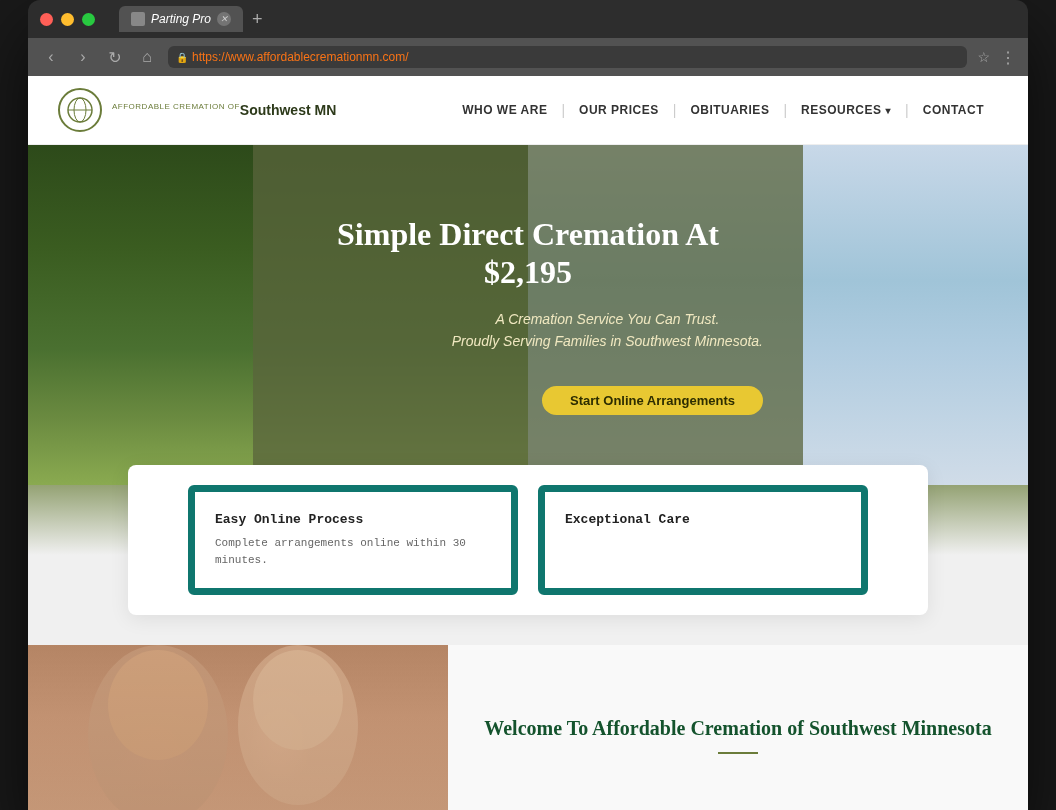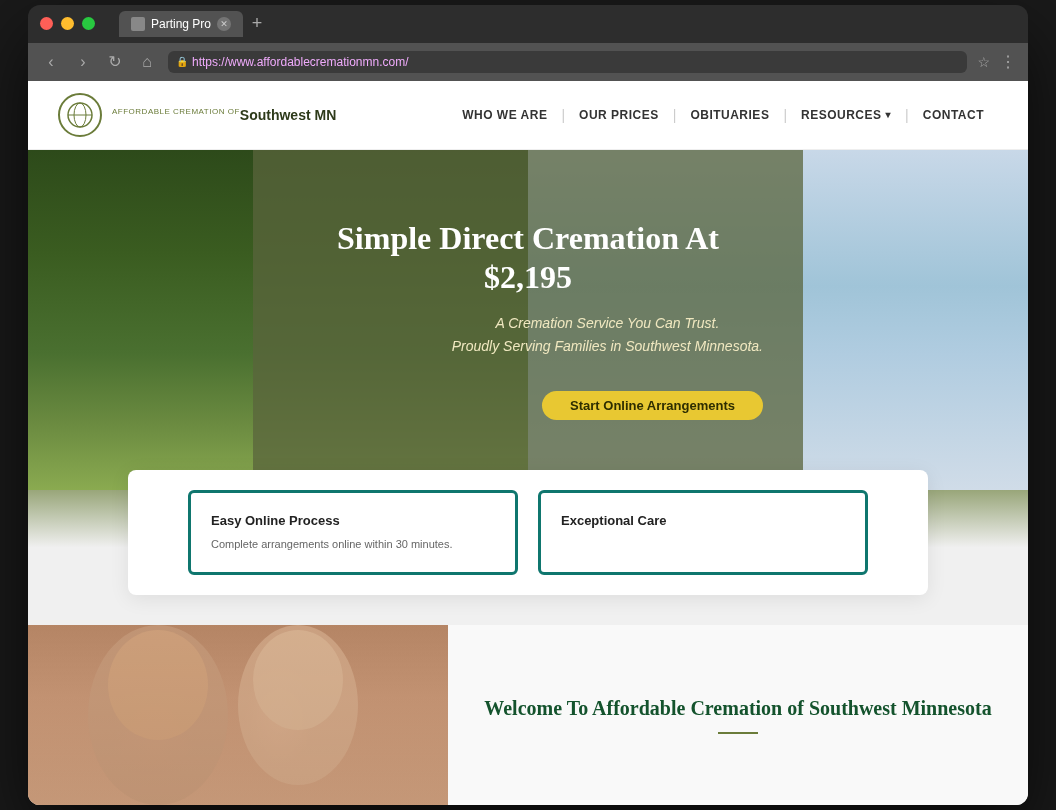--- a/index.html
+++ b/index.html
@@ -21,20 +21,21 @@
     }
 
     .mac-titlebar {
       background: #2d2d2d;
       height: 38px;
       display: flex;
       align-items: center;
       padding: 0 12px;
       gap: 8px;
       position: relative;
+      font-style: italic;
     }
 
     .traffic-light { width: 13px; height: 13px; border-radius: 50%; }
     .tl-red { background: #ff5f57; }
     .tl-yellow { background: #ffbd2e; }
     .tl-green { background: #28c940; }
 
     .tab-bar {
       display: flex;
       align-items: center;
@@ -268,22 +269,23 @@
       margin: 0 60px;
       border-radius: 8px;
       position: relative;
       z-index: 10;
       margin-top: -20px;
     }
 
     .feature-card {
       flex: 1;
       padding: 20px;
-      border: 3px solid #0f766e;
+      border: 7px solid #0f766e;
       border-radius: 6px;
+      font-family: Liberation Mono, monospace;
     }
 
     .feature-title {
       font-size: 13px;
       font-weight: 700;
       color: #222;
       margin-bottom: 8px;
     }
 
     .feature-desc {
@@ -361,21 +363,21 @@
   </div>
 
   <div class="address-bar">
     <span class="nav-btn">‹</span>
     <span class="nav-btn">›</span>
     <span class="nav-btn">↻</span>
     <span class="nav-btn">⌂</span>
 
     <div class="url-bar-wrapper">
       <span class="lock-icon">🔒</span>
-      <div class="url-text" style="display:flex;align-items:center;font-size:12px;color:#f0abfc;background:#3a3a3a;border-radius:6px;height:22px;padding:0 10px 0 24px;width:100%;">https://www.affordablecremationmn.com/</div>
+      <div class="url-text" style="display:flex;align-items:center;font-size:12px;color:#f97316;background:#3a3a3a;border-radius:6px;height:22px;padding:0 10px 0 24px;width:100%;">https://www.affordablecremationmn.com/</div>
     </div>
 
     <span class="bookmark-icon">☆</span>
     <span class="menu-icon">⋮</span>
   </div>
 
   <div class="website">
 
     <div class="site-header">
       <div class="site-logo">

